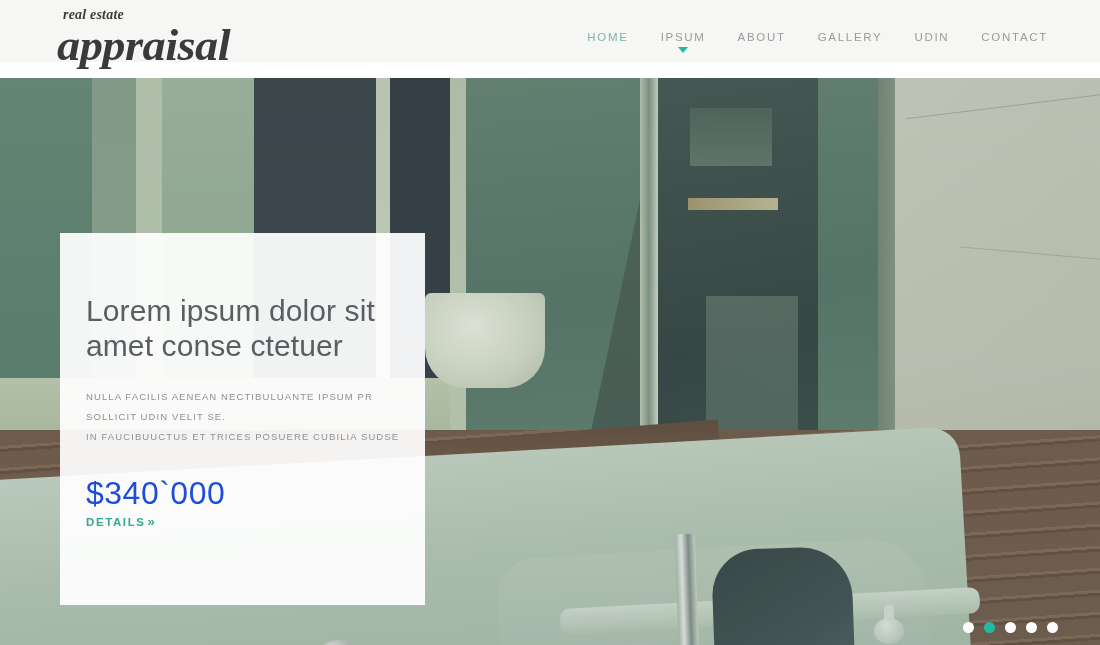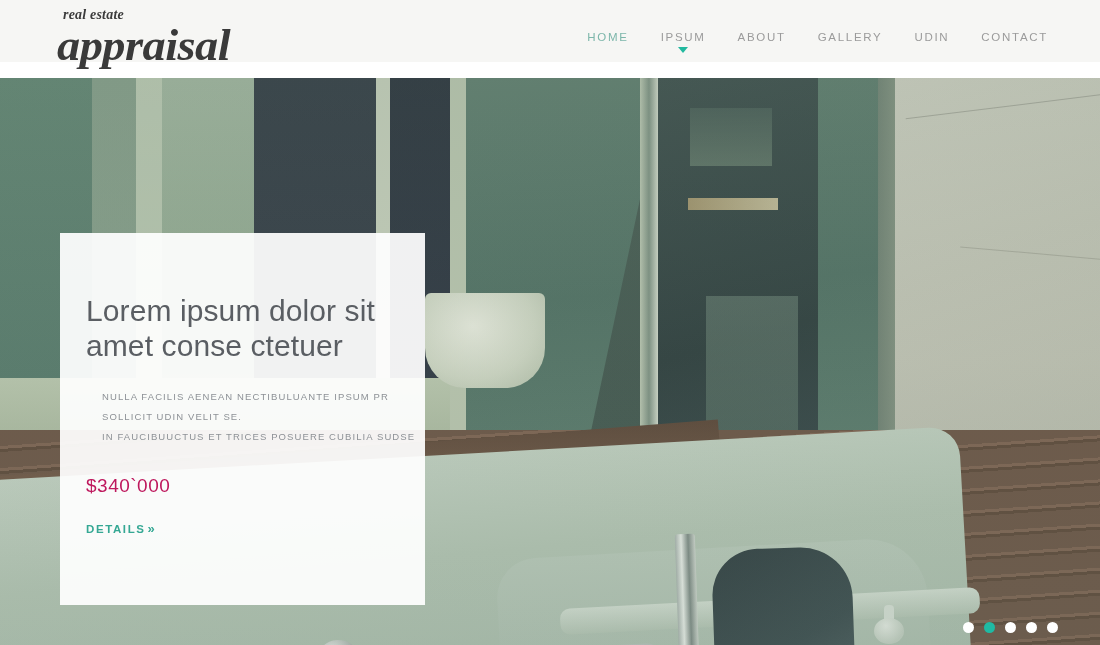--- a/index.html
+++ b/index.html
@@ -380,30 +380,28 @@
     letter-spacing: 0.1px;
     margin-bottom: 24px;
   }
 
   .slide-desc {
     font-size: 9.5px;
     line-height: 20px;
     letter-spacing: 1.1px;
     color: #8d9196;
     margin-bottom: 28px;
-    margin-left: 16px;
   }
   .slide-desc div { white-space: nowrap; }
 
   .slide-price {
-    font-size: 19px;
+    font-size: 32px;
     font-weight: 300;
-    color: #be185d;
+    color: #1d4ed8;
     letter-spacing: 0.5px;
-    margin-bottom: 22px;
   }
 
   .details-link {
     display: inline-block;
     font-size: 11.5px;
     font-weight: bold;
     letter-spacing: 1.6px;
     color: #35a894;
     text-decoration: none;
     cursor: pointer;

